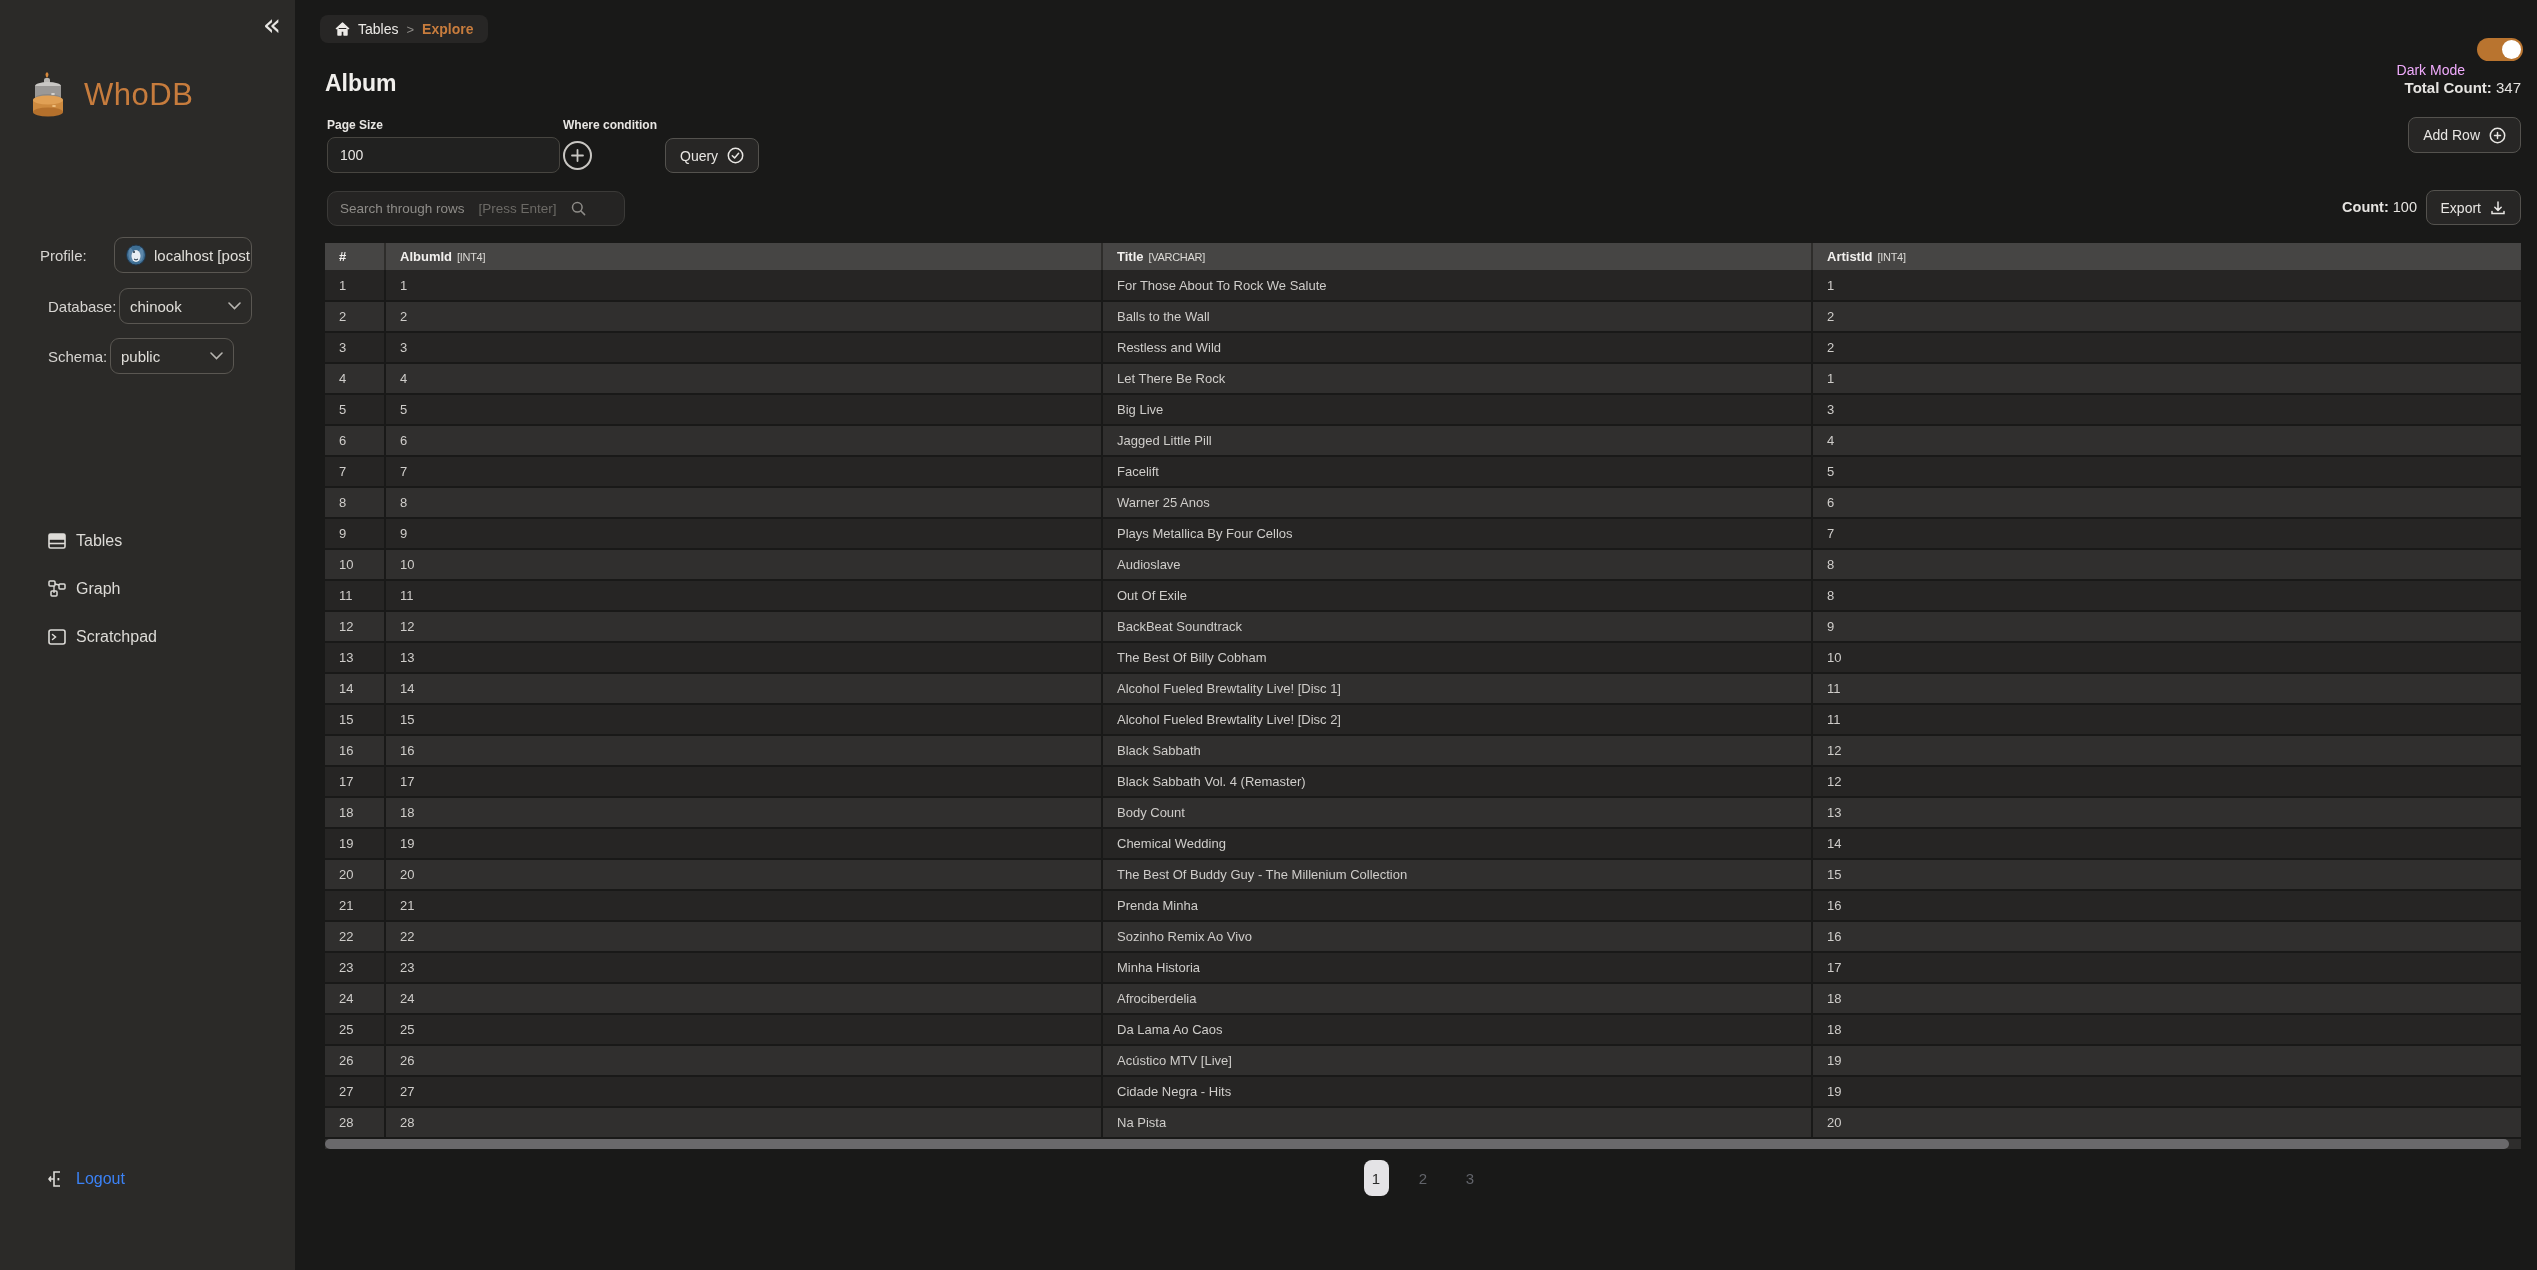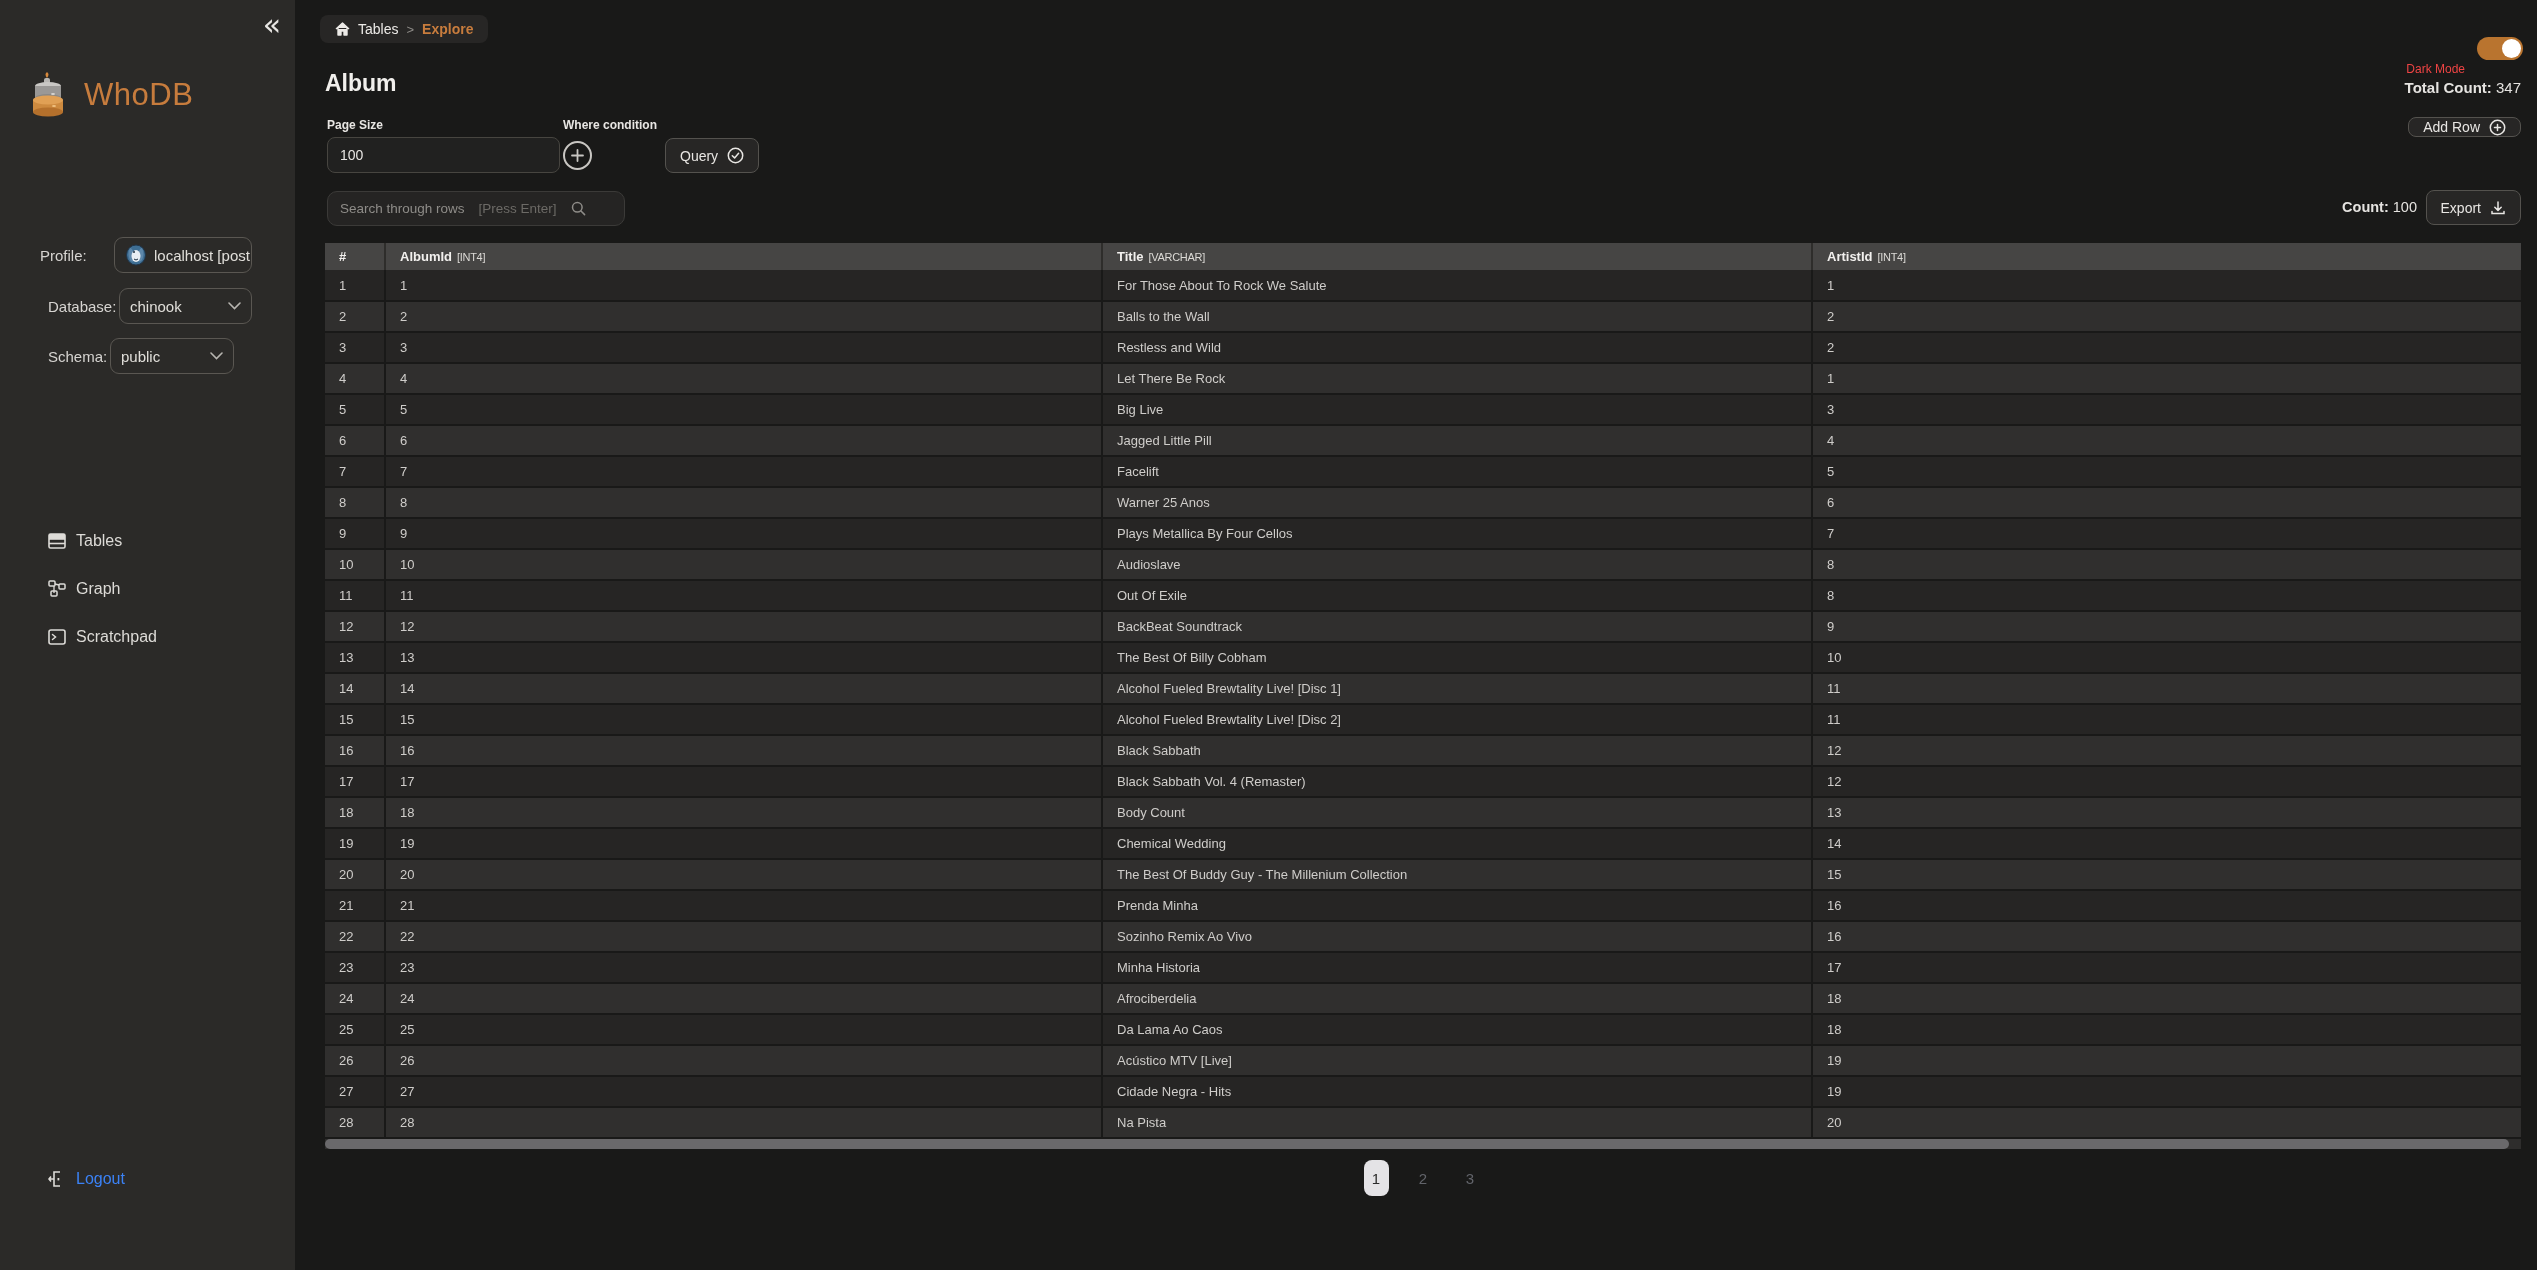--- a/index.html
+++ b/index.html
@@ -37,21 +37,21 @@
   
   .main { position:absolute; left:295px; top:0; right:0; bottom:0; background:#191918; }
   .breadcrumb {
     position:absolute; left:25px; top:15px; height:28px; background:#272625;
     border-radius:8px; display:flex; align-items:center; padding:0 15px; gap:8px;
     font-size:14px; color:#eceae7;
   }
   .crumb-sep { color:#8d8b87; font-size:13px; }
   .crumb-active { color:#c77c3d; font-weight:700; }
   .darkmode { position:absolute; right:14px; top:21px; display:flex; align-items:center; gap:12px; }
-  .darkmode-label { font-size:12px; color:#ef4444;margin-top:41px; }
+  .darkmode-label { font-size:14px; color:#f0abfc;margin-top:41px; }
   .toggle { width:46px; height:23px; background:#b9742f; border-radius:12px; position:relative; cursor:pointer; }
   .toggle-knob { position:absolute; right:2px; top:2px; width:19px; height:19px; background:#fff; border-radius:50%; }
   .page-title { position:absolute; left:30px; top:70px; font-size:23px; font-weight:700; color:#f1efec; }
   .total-count { position:absolute; right:16px; top:79px; font-size:15px; color:#e5e3e0; }
   .total-count b, .count b { font-weight:700; }
   .ctl-label { position:absolute; font-size:12px; font-weight:700; color:#e8e6e3; top:118px; }
   .pgsize-input {
     position:absolute; left:32px; top:137px; width:233px; height:36px;
     background:#212120; border:1px solid #474540; border-radius:8px;
     color:#e8e6e3; font-size:14px; padding:0 12px; font-family:inherit;
@@ -60,21 +60,21 @@
     position:absolute; left:268px; top:141px; width:29px; height:29px; border-radius:50%;
     background:none; border:2px solid #c8c6c2; color:#c8c6c2; cursor:pointer;
     display:flex; align-items:center; justify-content:center;
   }
   .btn {
     background:#272625; border:1px solid #54524e; border-radius:8px; color:#e8e6e3;
     font-size:14px; display:flex; align-items:center; gap:9px; cursor:pointer;
     padding:0 14px; font-family:inherit;
   }
   .query-btn { position:absolute; left:370px; top:138px; height:35px; }
-  .addrow-btn { position:absolute; right:16px; top:117px; height:20px; }
+  .addrow-btn { position:absolute; right:16px; top:117px; height:36px; }
   .export-btn { position:absolute; right:16px; top:190px; height:35px; }
   .search-box {
     position:absolute; left:32px; top:191px; width:298px; height:35px;
     background:#252423; border:1px solid #3b3a38; border-radius:10px;
     display:flex; align-items:center; padding:0 12px; gap:14px; cursor:text;
   }
   .search-ph { color:#8e8c88; font-size:13.5px; }
   .search-hint { color:#6c6a66; font-size:13.5px; }
   .search-box svg { margin-left:auto; }
   .count { position:absolute; right:120px; top:199px; font-size:14.5px; color:#e5e3e0; }

